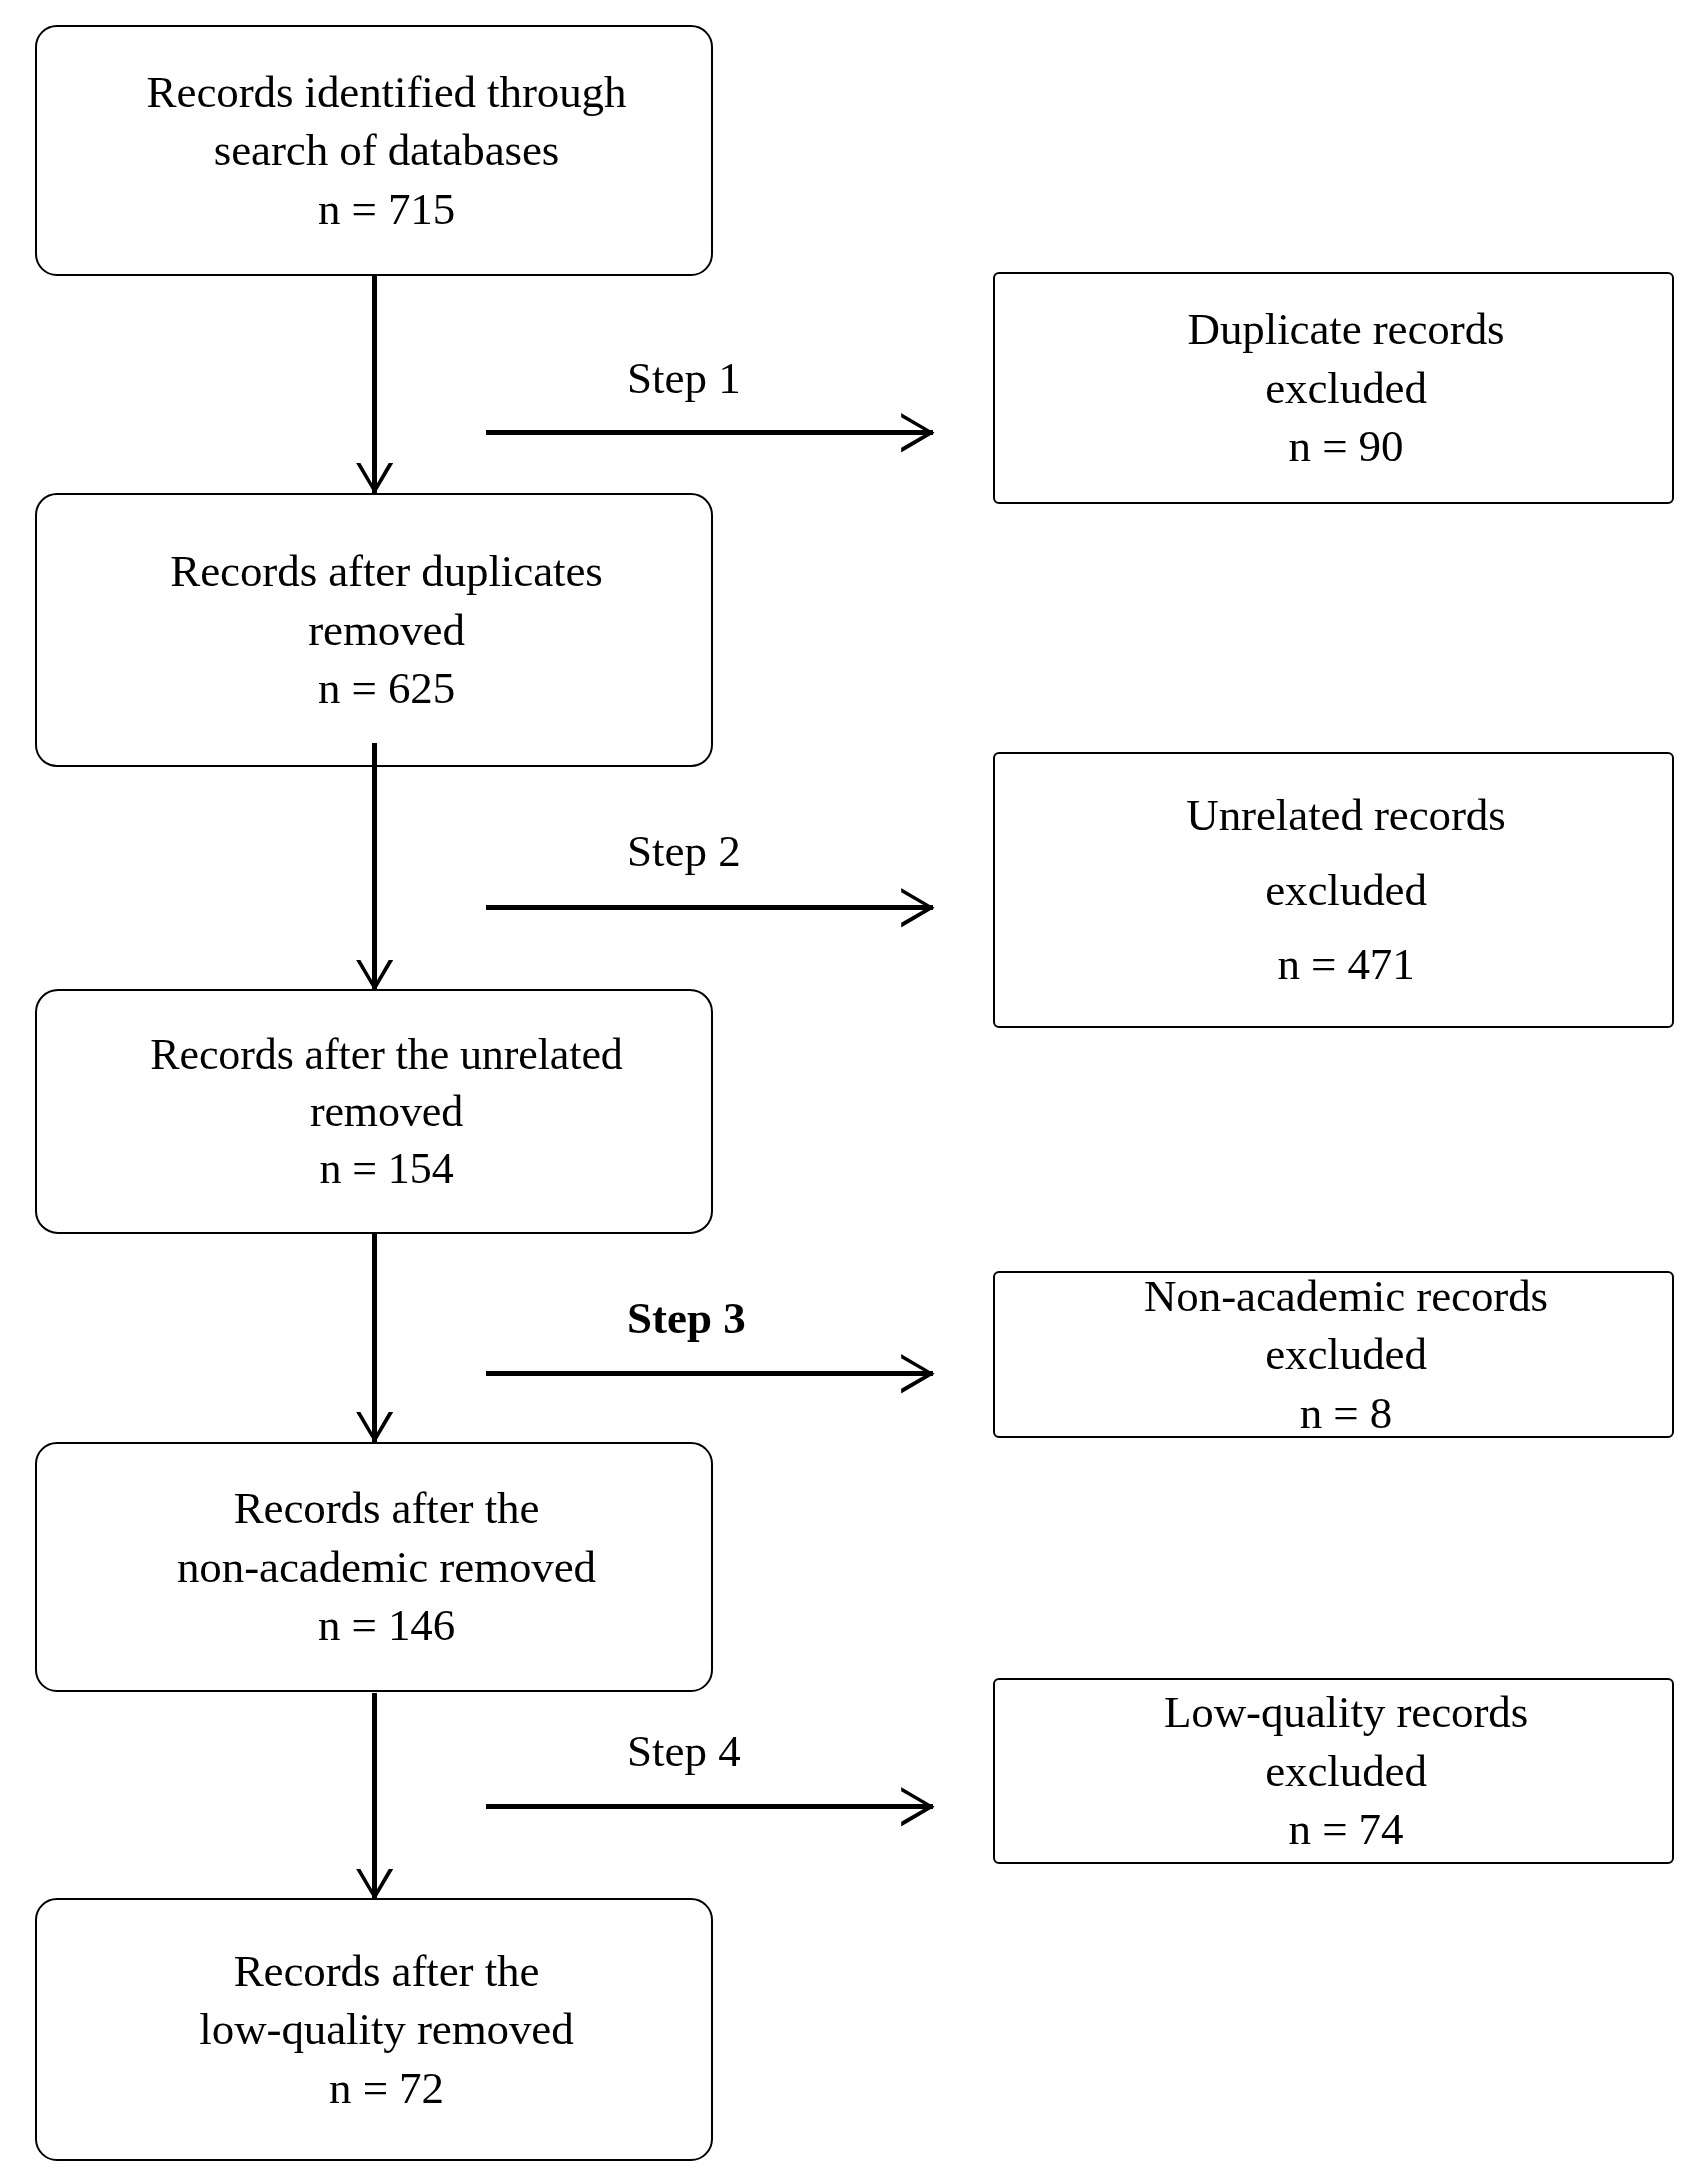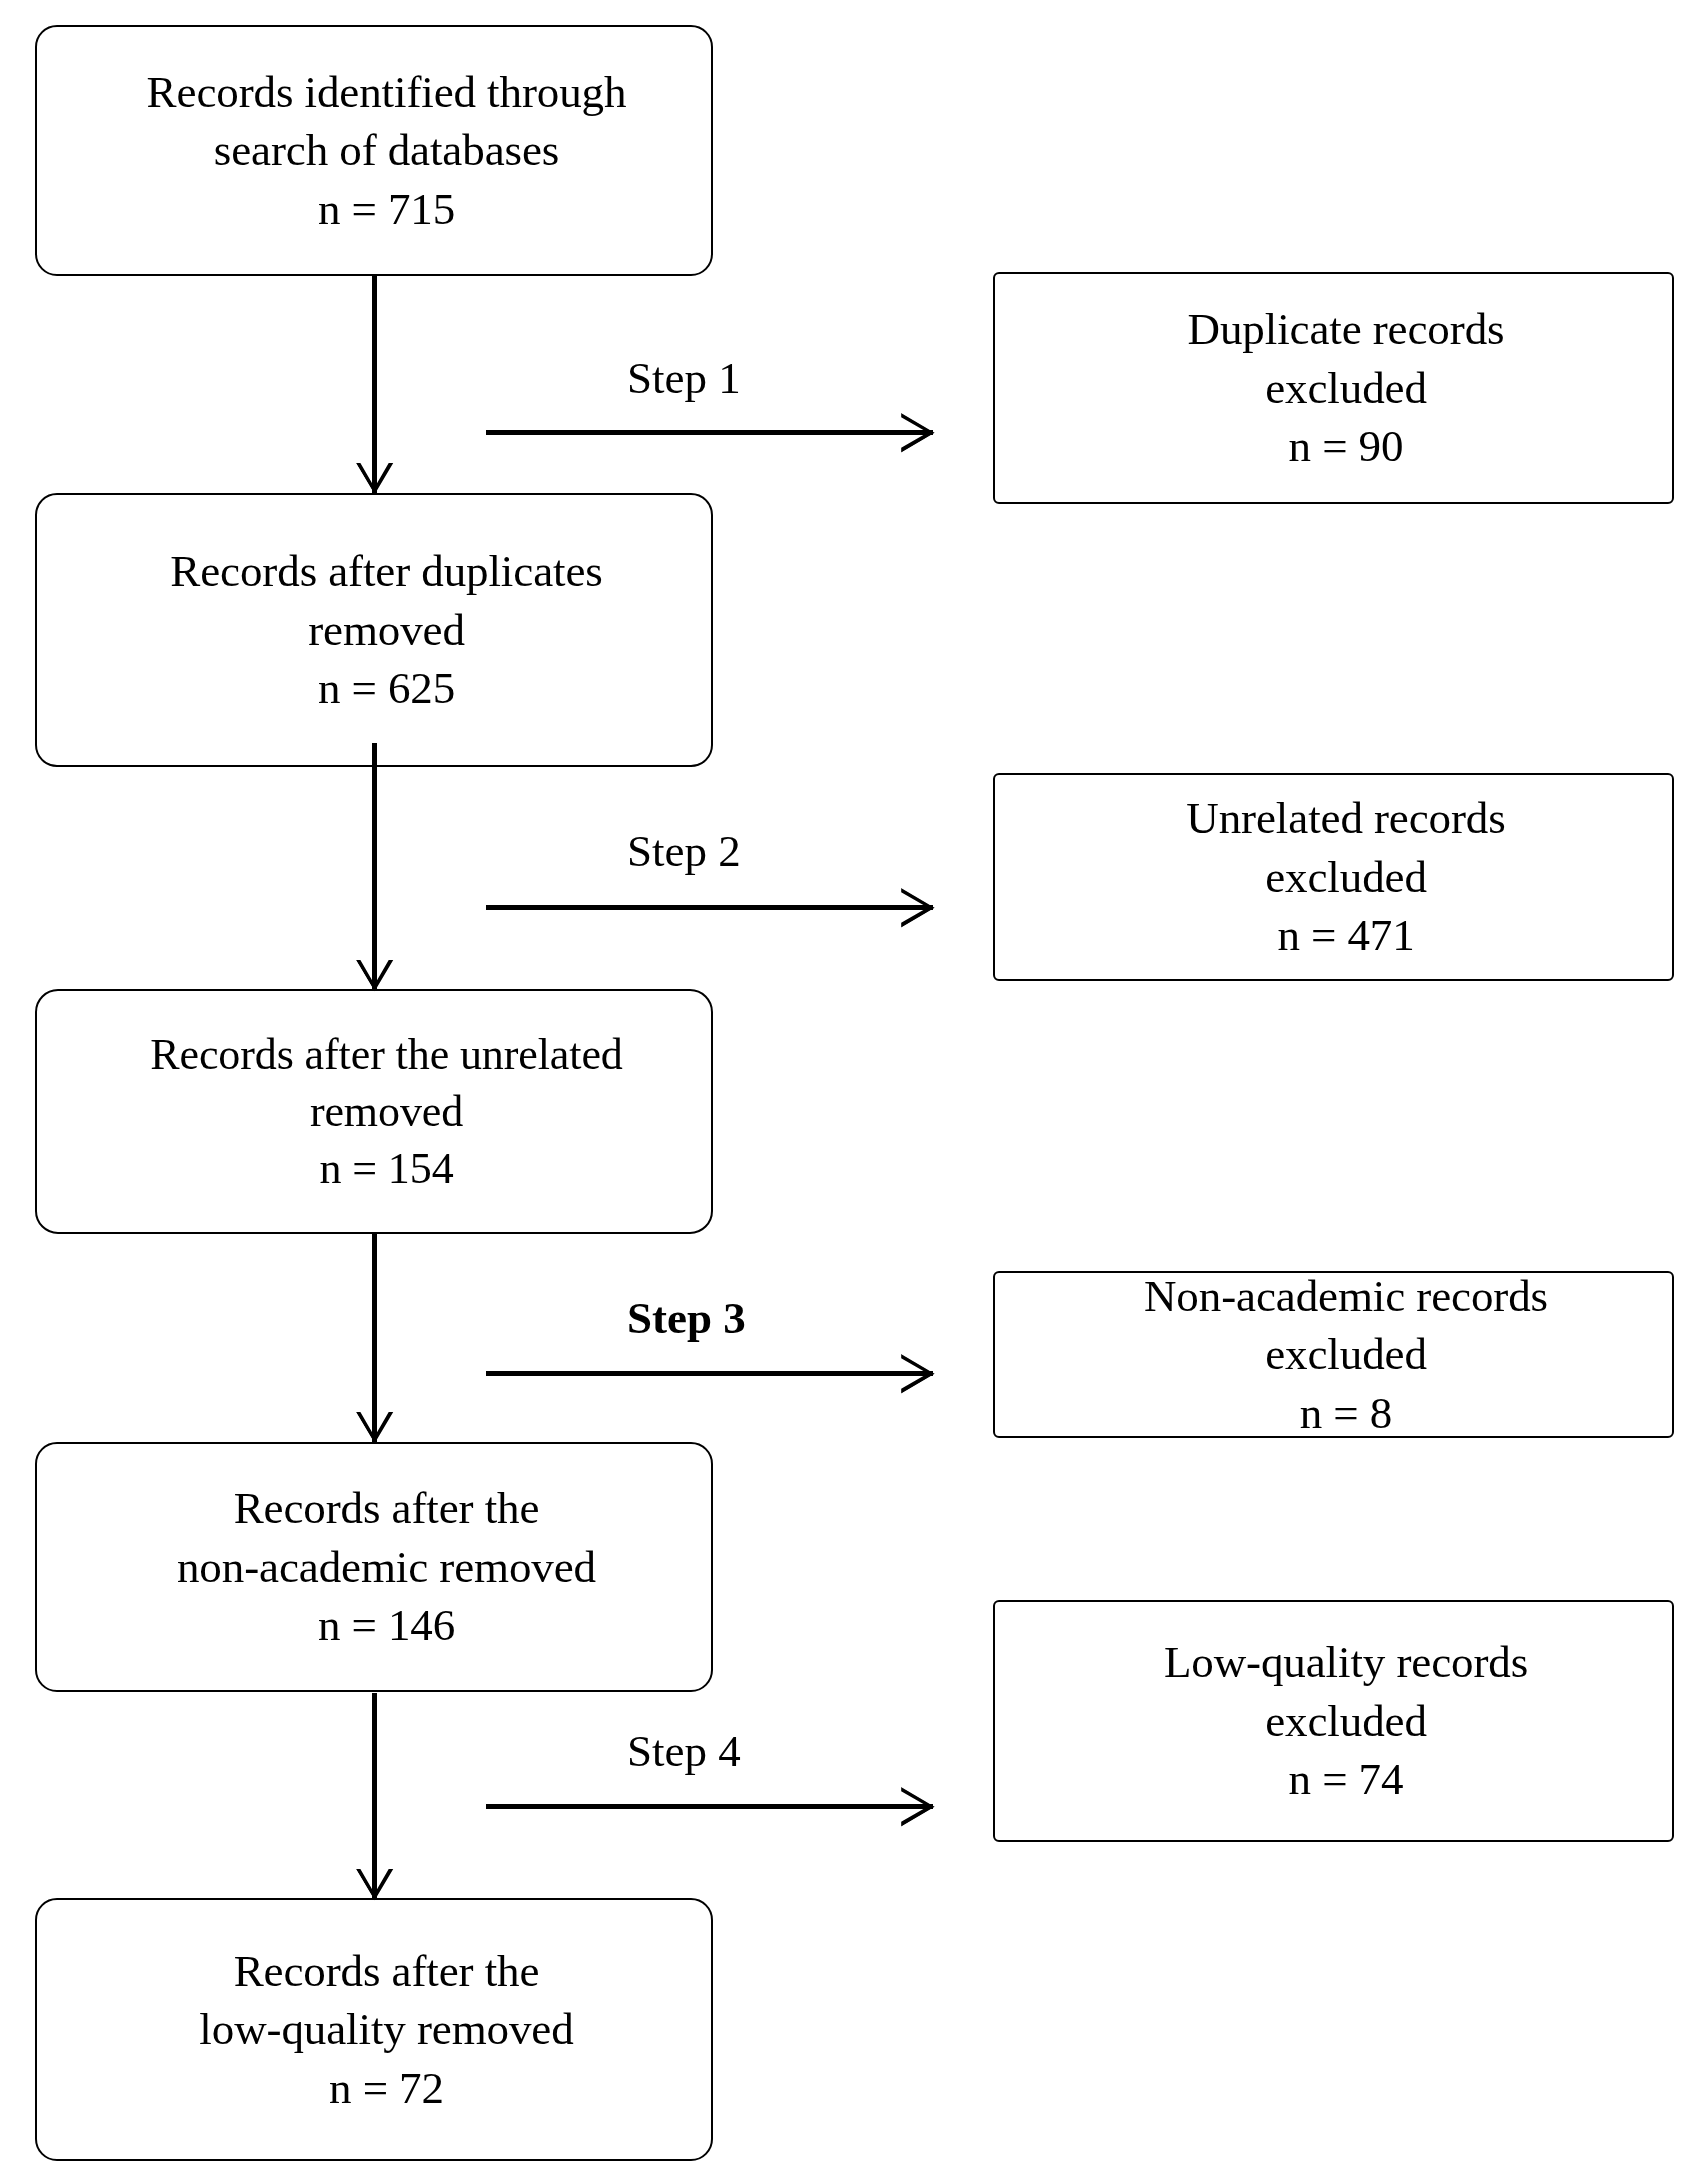--- a/index.html
+++ b/index.html
@@ -41,23 +41,23 @@
   .left  { left: 35px;  width: 678px; }
   .right { left: 993px; width: 681px; border-radius: 6px; }
 
   .n1 { top: 25px;   height: 251px; }
   .n2 { top: 493px;  height: 274px; }
   .n3 { top: 989px; height: 245px; }
   .n4 { top: 1442px; height: 250px; }
   .n5 { top: 1898px; height: 263px; }
 
   .r1 { top: 272px;  height: 232px; }
-  .r2 { top: 773px; height: 208px; }
+  .r2 { top: 752px; height: 276px; gap: 16px; }
   .r3 { top: 1271px; height: 167px; }
-  .r4 { top: 1600px; height: 242px; }
+  .r4 { top: 1678px; height: 186px; }
 
   
   .vconn {
     position: absolute;
     left: 372px;
     width: 5.1px;
     background: #000000;
   }
   .vconn::after {
     content: "";

